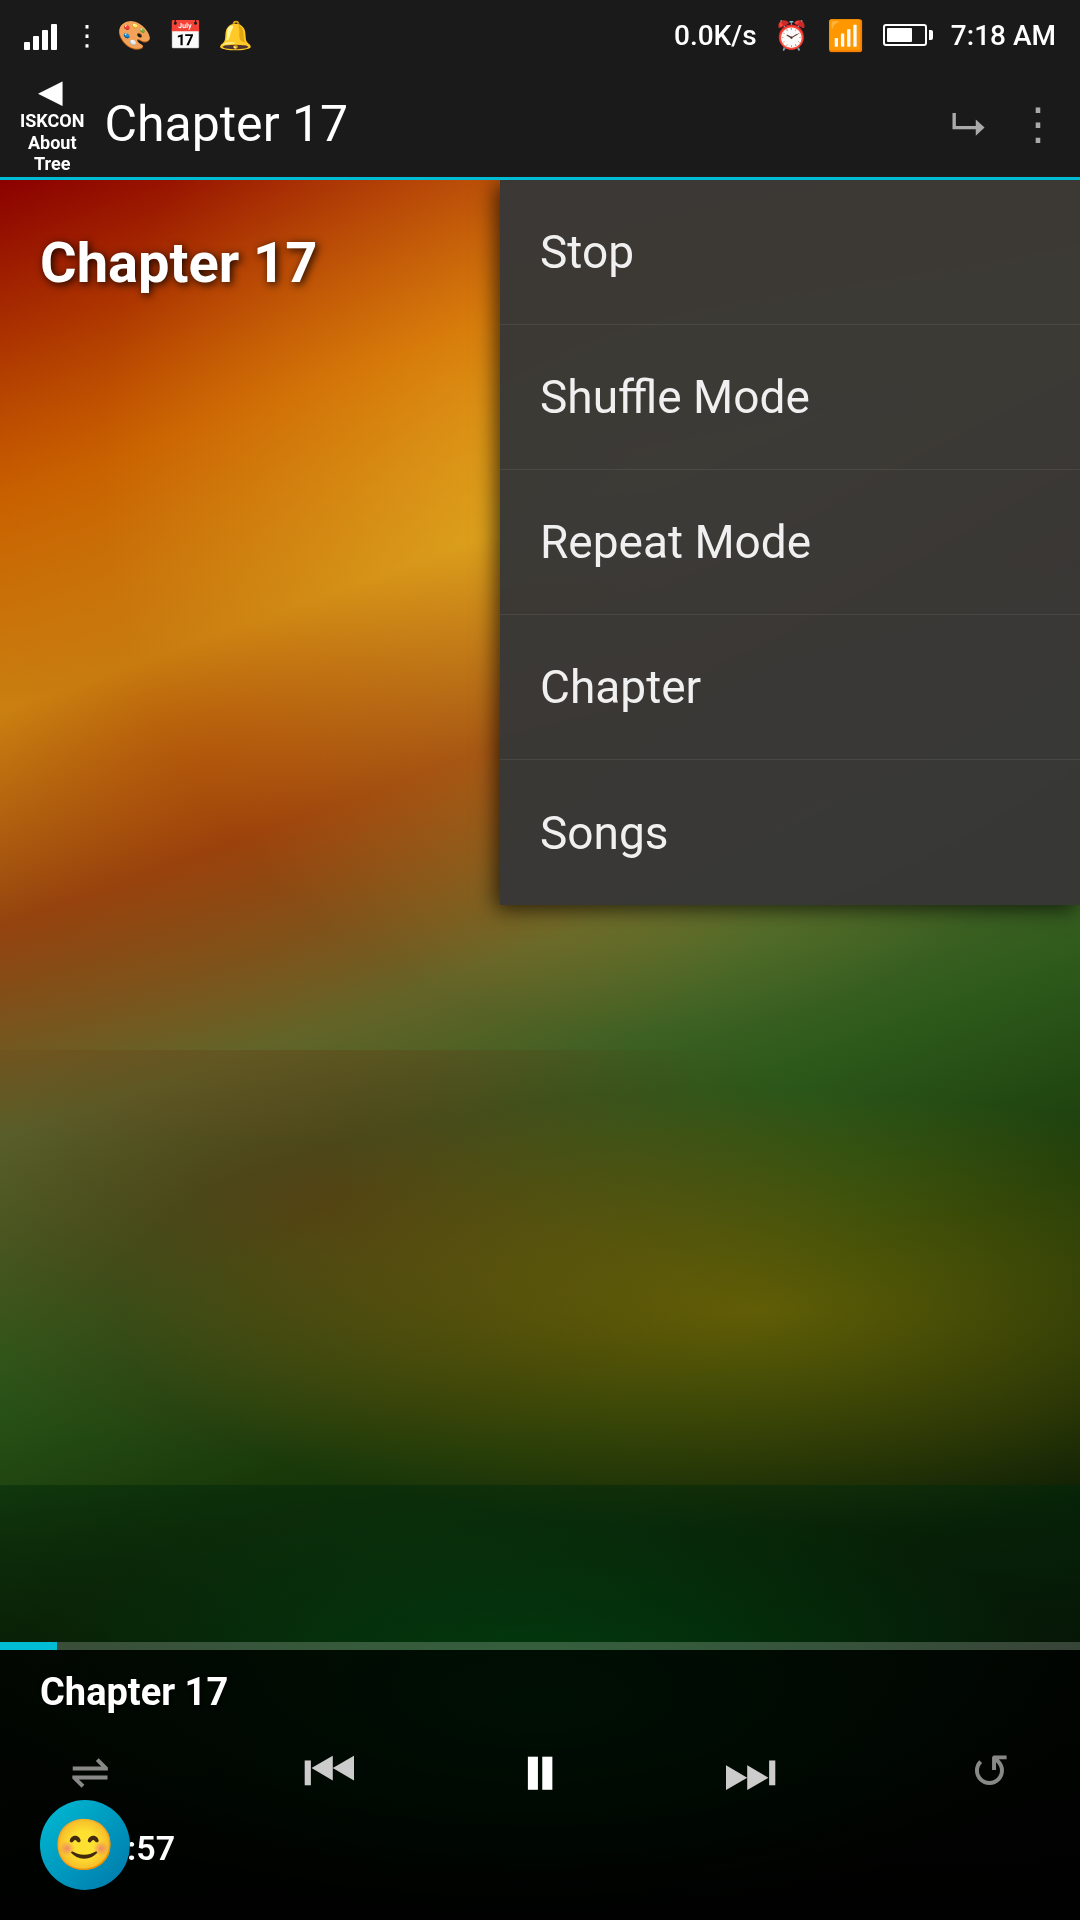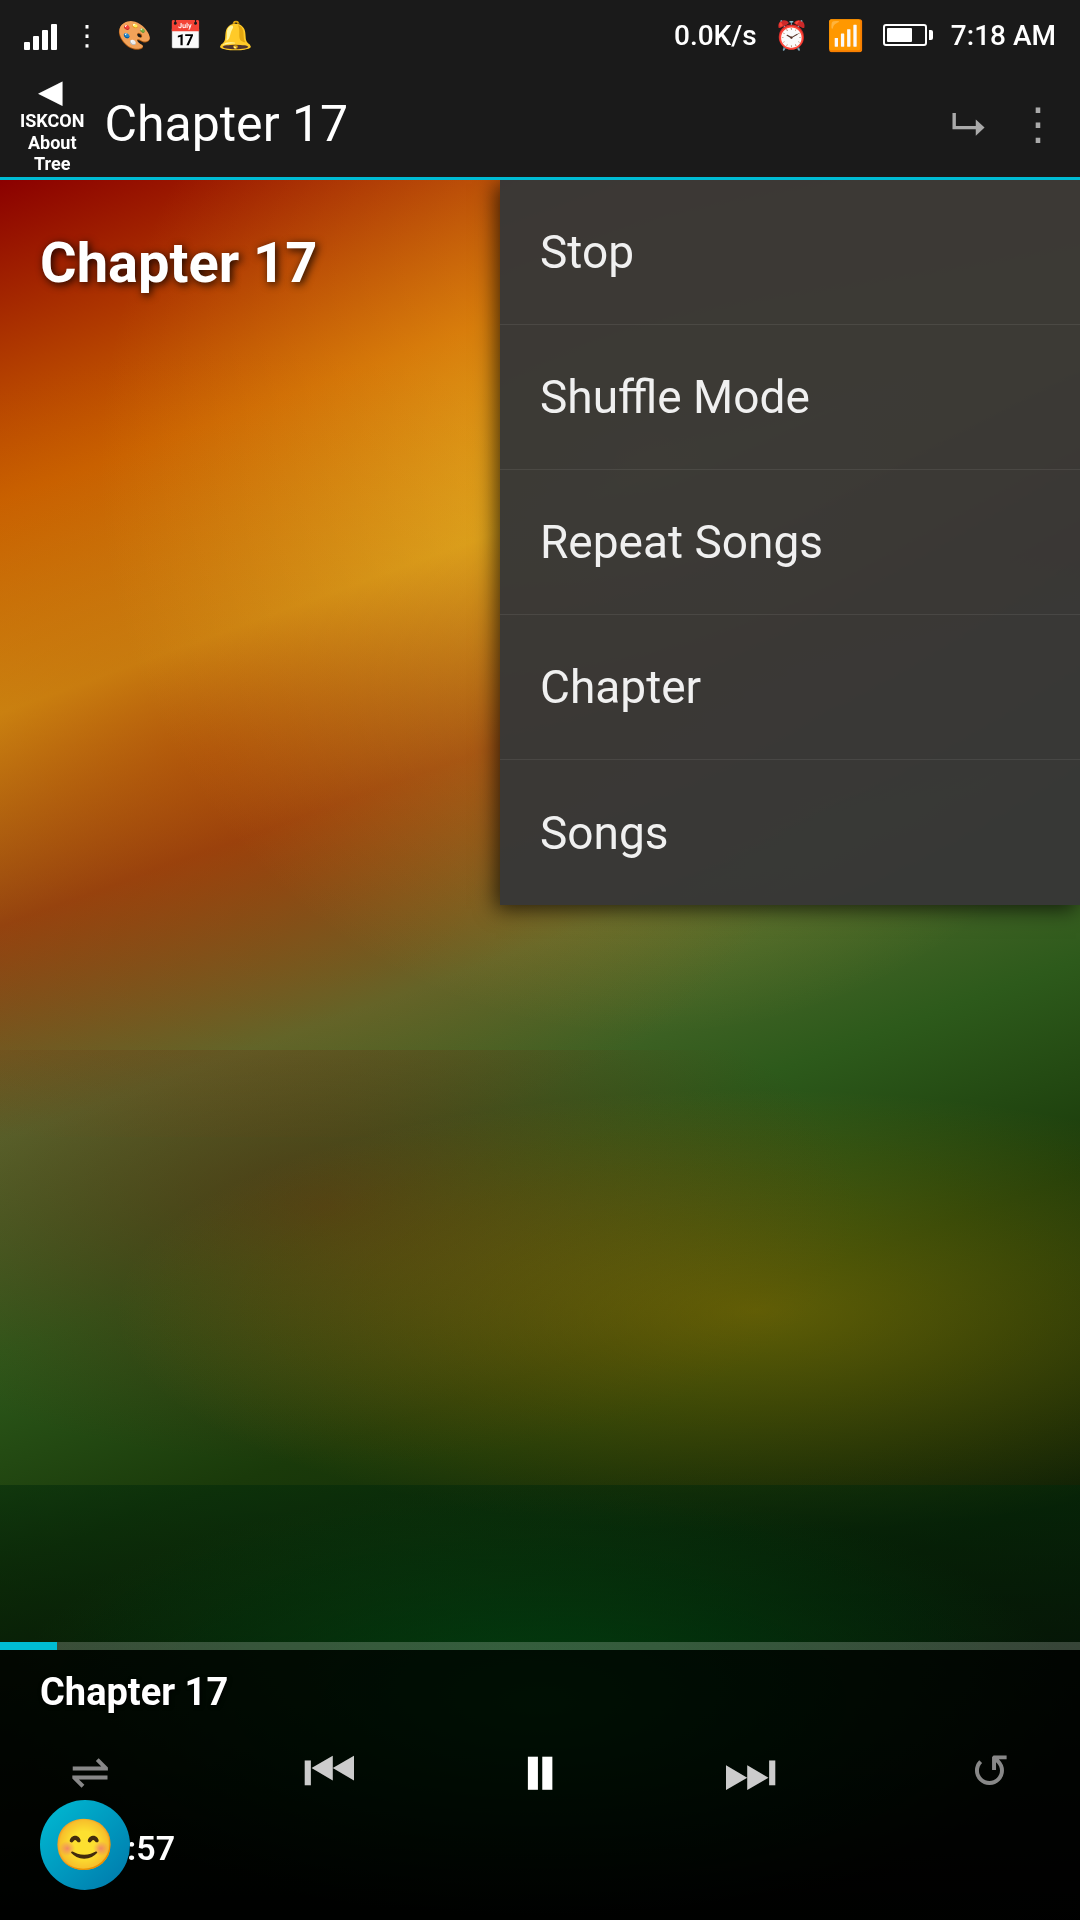--- a/index.html
+++ b/index.html
@@ -371,21 +371,21 @@
   </div>
 
   <div class="dropdown-menu">
     <div class="dropdown-item">
       <span class="dropdown-item-text">Stop</span>
     </div>
     <div class="dropdown-item">
       <span class="dropdown-item-text">Shuffle Mode</span>
     </div>
     <div class="dropdown-item">
-      <span class="dropdown-item-text">Repeat Songs</span>
+      <span class="dropdown-item-text">Repeat Mode</span>
     </div>
     <div class="dropdown-item">
       <span class="dropdown-item-text">Chapter</span>
     </div>
     <div class="dropdown-item">
       <span class="dropdown-item-text">Songs</span>
     </div>
   </div>
 
   <div class="progress-bar-container">

